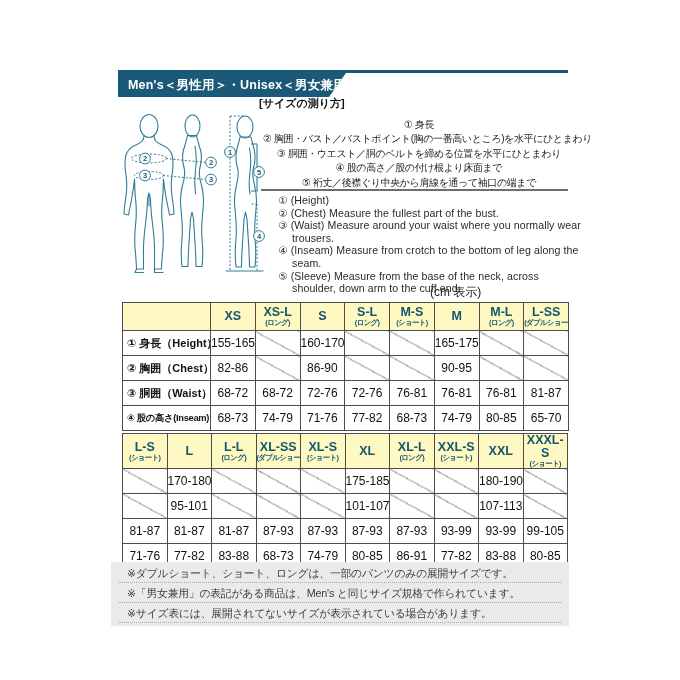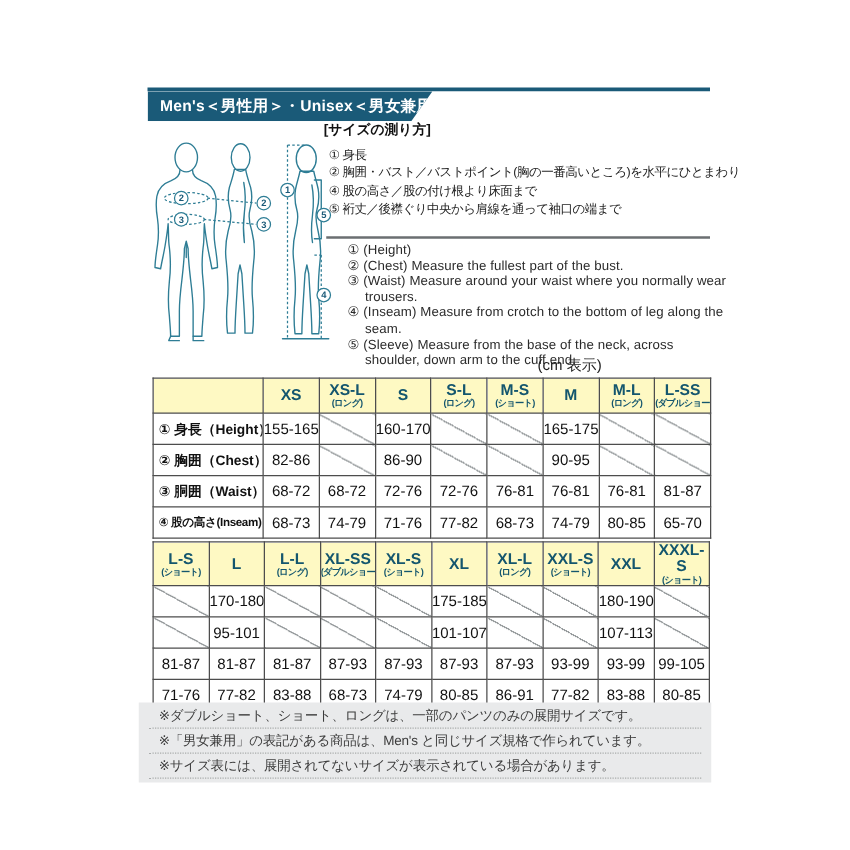--- a/index.html
+++ b/index.html
@@ -15,21 +15,21 @@
   #banner{
     left:118px;top:73px;width:228px;height:24px;background:#1a5a78;
     clip-path:polygon(0 0,100% 0,calc(100% - 17px) 100%,0 100%);
     color:#ffffff;font-weight:bold;font-size:12.5px;line-height:24px;
     padding-left:0;text-indent:10px;letter-spacing:0.2px;white-space:nowrap;
   }
 
   
   #guide-title{left:259px;top:96px;font-size:11px;font-weight:bold;color:#111;}
   #jp-list{left:263px;top:118px;width:312px;font-size:10px;line-height:14.4px;
-           letter-spacing:-0.4px;color:#222;}
+           letter-spacing:-0.4px;color:#222;text-align:center;}
   .jp-item{white-space:nowrap;}
   #guide-sep{left:261px;top:189px;width:307px;height:2px;background:#6b6f71;}
   #en-list{left:278px;top:194px;width:305px;font-size:10.6px;line-height:12.6px;
            letter-spacing:0.1px;color:#2a2a2a;}
   .en-item{padding-left:14px;text-indent:-14px;}
   #cm-note{left:430px;top:284px;width:138px;font-size:12px;color:#222;}
 
   
   #figure-wrap{left:110px;top:96px;width:158px;height:204px;}
   #figure-wrap svg{display:block;}
@@ -133,20 +133,21 @@
       <circle cx="149" cy="140" r="5.4"></circle>
         <text x="149" y="142.7">4</text>
     </g>
   </svg>
 </div>
 
 <div class="abs" id="guide-title">[サイズの測り方]</div>
 <div class="abs" id="jp-list">
     <div class="jp-item">① 身長</div>
     <div class="jp-item">② 胸囲・バスト／バストポイント(胸の一番高いところ)を水平にひとまわり</div>
+    <div class="jp-item">③ 胴囲・ウエスト／胴のベルトを締める位置を水平にひとまわり</div>
     <div class="jp-item">④ 股の高さ／股の付け根より床面まで</div>
     <div class="jp-item">⑤ 裄丈／後襟ぐり中央から肩線を通って袖口の端まで</div>
   </div>
 <div class="abs" id="guide-sep"></div>
 <div class="abs" id="en-list">
     <div class="en-item">① (Height)</div>
     <div class="en-item">② (Chest) Measure the fullest part of the bust.</div>
     <div class="en-item">③ (Waist) Measure around your waist where you normally wear trousers.</div>
     <div class="en-item">④ (Inseam) Measure from crotch to the bottom of leg along the seam.</div>
     <div class="en-item">⑤ (Sleeve) Measure from the base of the neck, across shoulder, down arm to the cuff end.</div>

